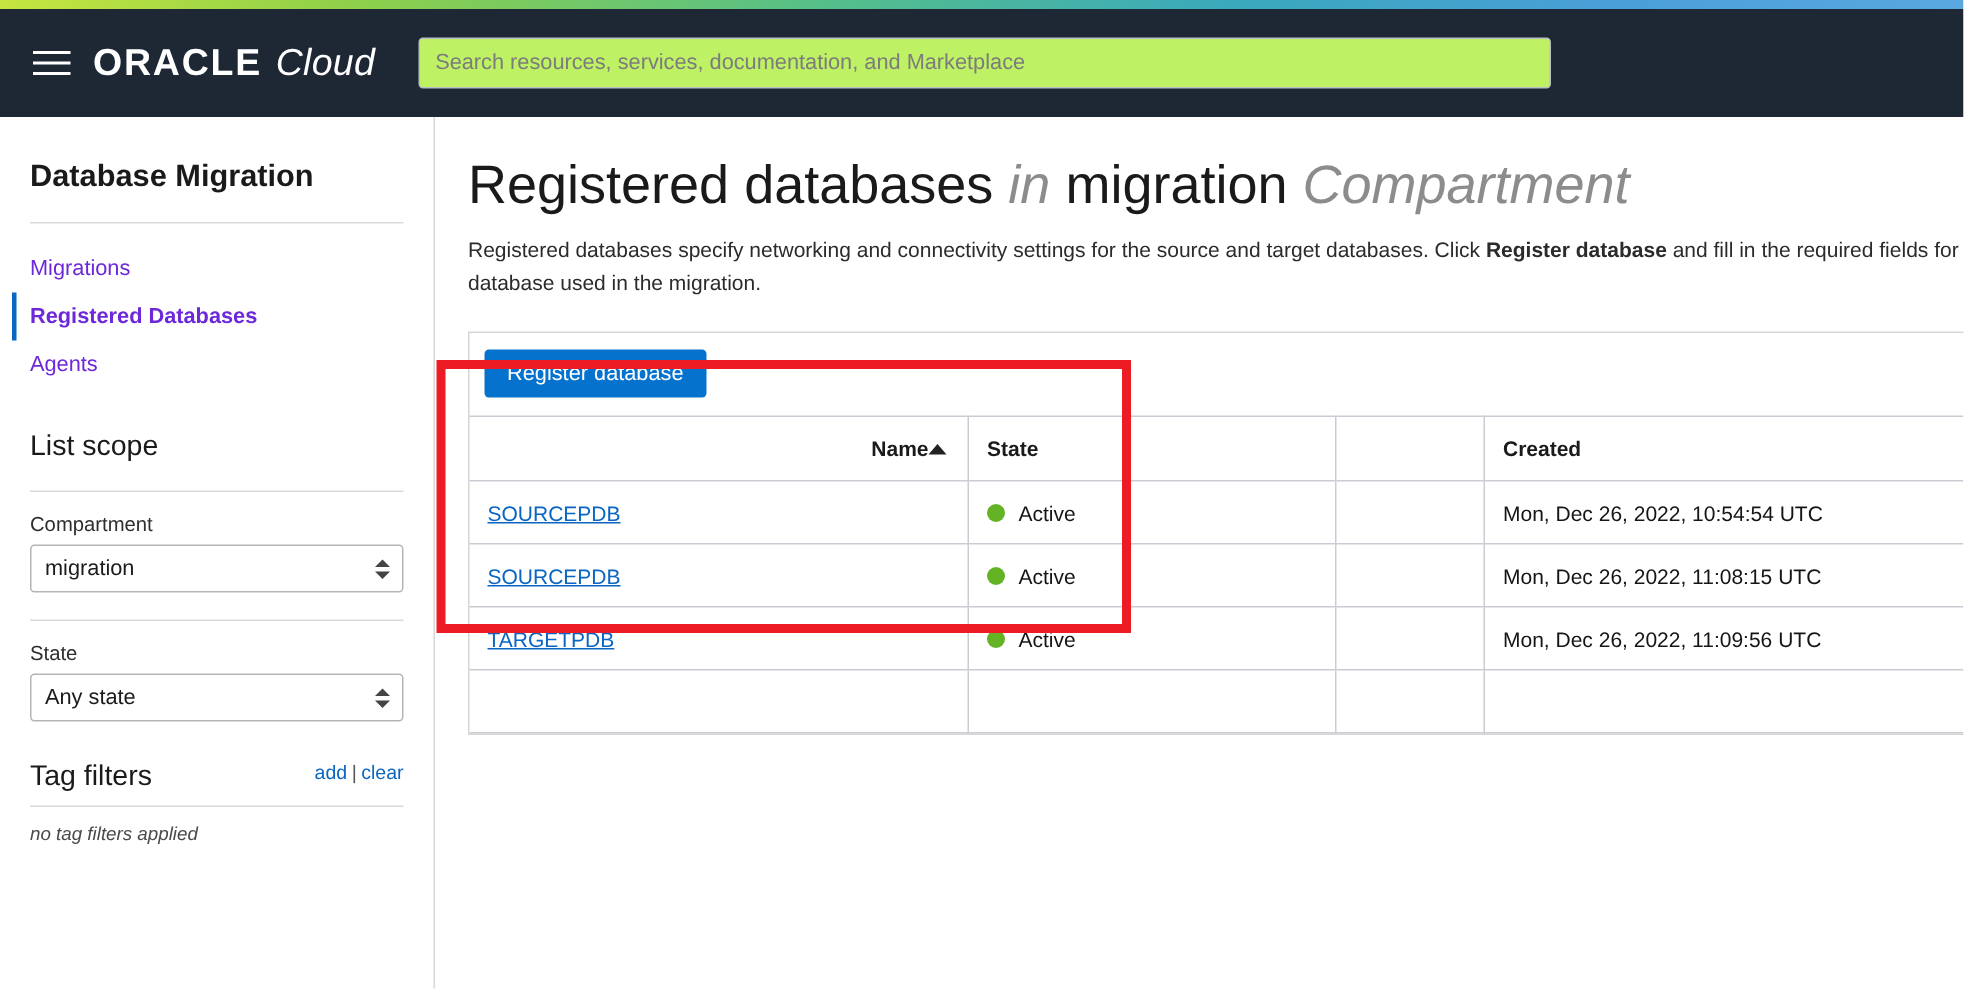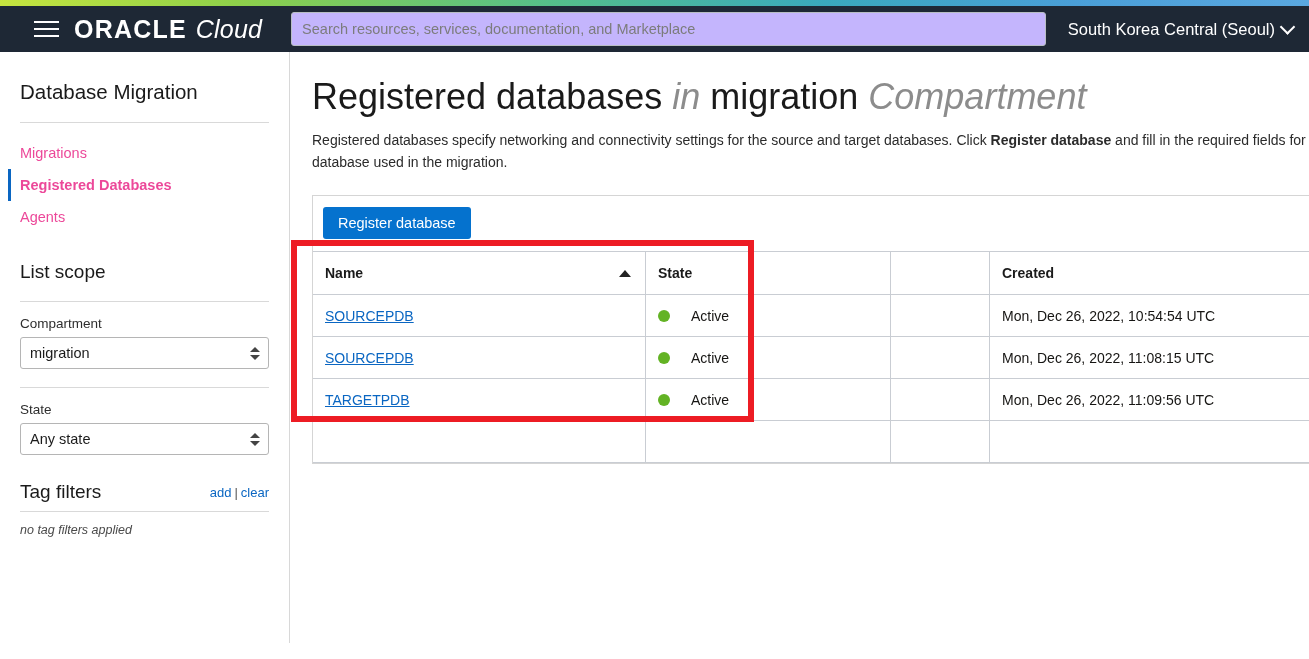--- a/index.html
+++ b/index.html
@@ -18,25 +18,25 @@
 
   
   .brand-strip {
     height: 6px;
     width: 100%;
     background: linear-gradient(to right, #c6e53f 0%, #8ed04a 18%, #55bf8a 42%, #3aa9bd 63%, #4a9fd8 82%, #5aa8e0 100%);
   }
 
   
   .topbar {
-    height: 46px;
+    height: 72px;
     background: #1e2835;
     display: flex;
     align-items: center;
-    padding: 0 14px 0 16px;
+    padding: 0 14px 0 4px;
     position: relative;
   }
   .hamburger {
     width: 44px;
     height: 40px;
     margin-left: 8px;
     display: flex;
     flex-direction: column;
     justify-content: center;
     align-items: center;
@@ -73,21 +73,21 @@
     font-style: italic;
   }
   .search-wrap {
     margin-left: 29px;
     flex: 0 0 auto;
   }
   .search-input {
     width: 755px;
     height: 34px;
     box-sizing: border-box;
-    background: #c4b5fd;
+    background: #bef264;
     border: 1px solid #b8bec4;
     border-radius: 3px;
     padding: 0 10px;
     font-size: 14.5px;
     font-family: "Liberation Sans", sans-serif;
     color: #3b3b3b;
     outline: none;
   }
   .search-input::placeholder { color: #7c7c7c; }
   .region-select {
@@ -133,32 +133,32 @@
     background: #ffffff;
     border-right: 1px solid #d8d8d8;
     box-sizing: border-box;
     padding: 0 20px;
     position: relative;
   }
   .side-title {
     font-size: 20.5px;
     color: #1a1a1a;
     margin-top: 28px;
-    font-weight: normal;
+    font-weight: bold;
   }
   .side-rule {
     border-top: 1px solid #d9d9d9;
     margin: 18px 0 0 0;
     height: 0;
   }
   .side-nav { margin-top: 14px; }
   .side-link {
     display: block;
     font-size: 14.5px;
-    color: #ec4899;
+    color: #6d28d9;
     padding: 8px 0 8px 9px;
     cursor: pointer;
     border-left: 3px solid transparent;
     margin-left: -12px;
   }
   .side-link.active {
     font-weight: bold;
     border-left: 3px solid #0a66c2;
   }
   .side-section-title {
@@ -213,21 +213,21 @@
   .select-arrows i.up { border-bottom: 5px solid #444; }
   .select-arrows i.down { border-top: 5px solid #444; }
   .compartment-path {
     font-size: 11.5px;
     color: #5a5a5a;
     margin-top: 7px;
     line-height: 1.3;
   }
   .filters-head {
     display: flex;
-    align-items: flex-end;
+    align-items: flex-start;
     justify-content: space-between;
     gap: 12px;
   }
   .tag-links {
     font-size: 13px;
     color: #0a66c2;
     padding-bottom: 3px;
   }
   .tag-links a {
     color: #0a66c2;
@@ -316,38 +316,38 @@
     border-top: none;
   }
   table.grid th.col-name { width: 308px; }
   table.grid th.col-state { width: 220px; }
   table.grid th.col-blank { width: 74px; }
   table.grid th.col-created { width: auto; border-right: none; }
   table.grid td.col-created { border-right: none; }
   .th-inner {
     display: flex;
     align-items: center;
-    justify-content: space-between;
+    justify-content: flex-end;
   }
   .sort-caret {
     width: 0; height: 0;
     border-left: 6px solid transparent;
     border-right: 6px solid transparent;
     border-bottom: 7px solid #222;
     margin-right: 2px;
   }
   .row-link {
     color: #0a66c2;
     text-decoration: underline;
     cursor: pointer;
   }
   .state-cell {
     display: flex;
     align-items: center;
-    gap: 21px;
+    gap: 9px;
   }
   .dot {
     width: 12px;
     height: 12px;
     border-radius: 50%;
     background: #63b324;
     flex: 0 0 auto;
   }
   tr.empty-row td { height: 41px; }
 
@@ -370,24 +370,20 @@
     <span></span>
       <span></span>
       <span></span>
   </div>
   <div class="oracle-logo">
     <span class="oracle-word">ORACLE</span>
     <span class="cloud-word">Cloud</span>
   </div>
   <div class="search-wrap">
     <input class="search-input" type="text" placeholder="Search resources, services, documentation, and Marketplace" style="">
-  </div>
-  <div class="region-select">
-    <span>South Korea Central (Seoul)</span>
-    <span class="chev"></span>
   </div>
 </div>
 
 <div class="shell">
 
   <aside class="sidebar">
     <div class="side-title">Database Migration</div>
     <div class="side-rule"></div>
 
     <nav class="side-nav">

